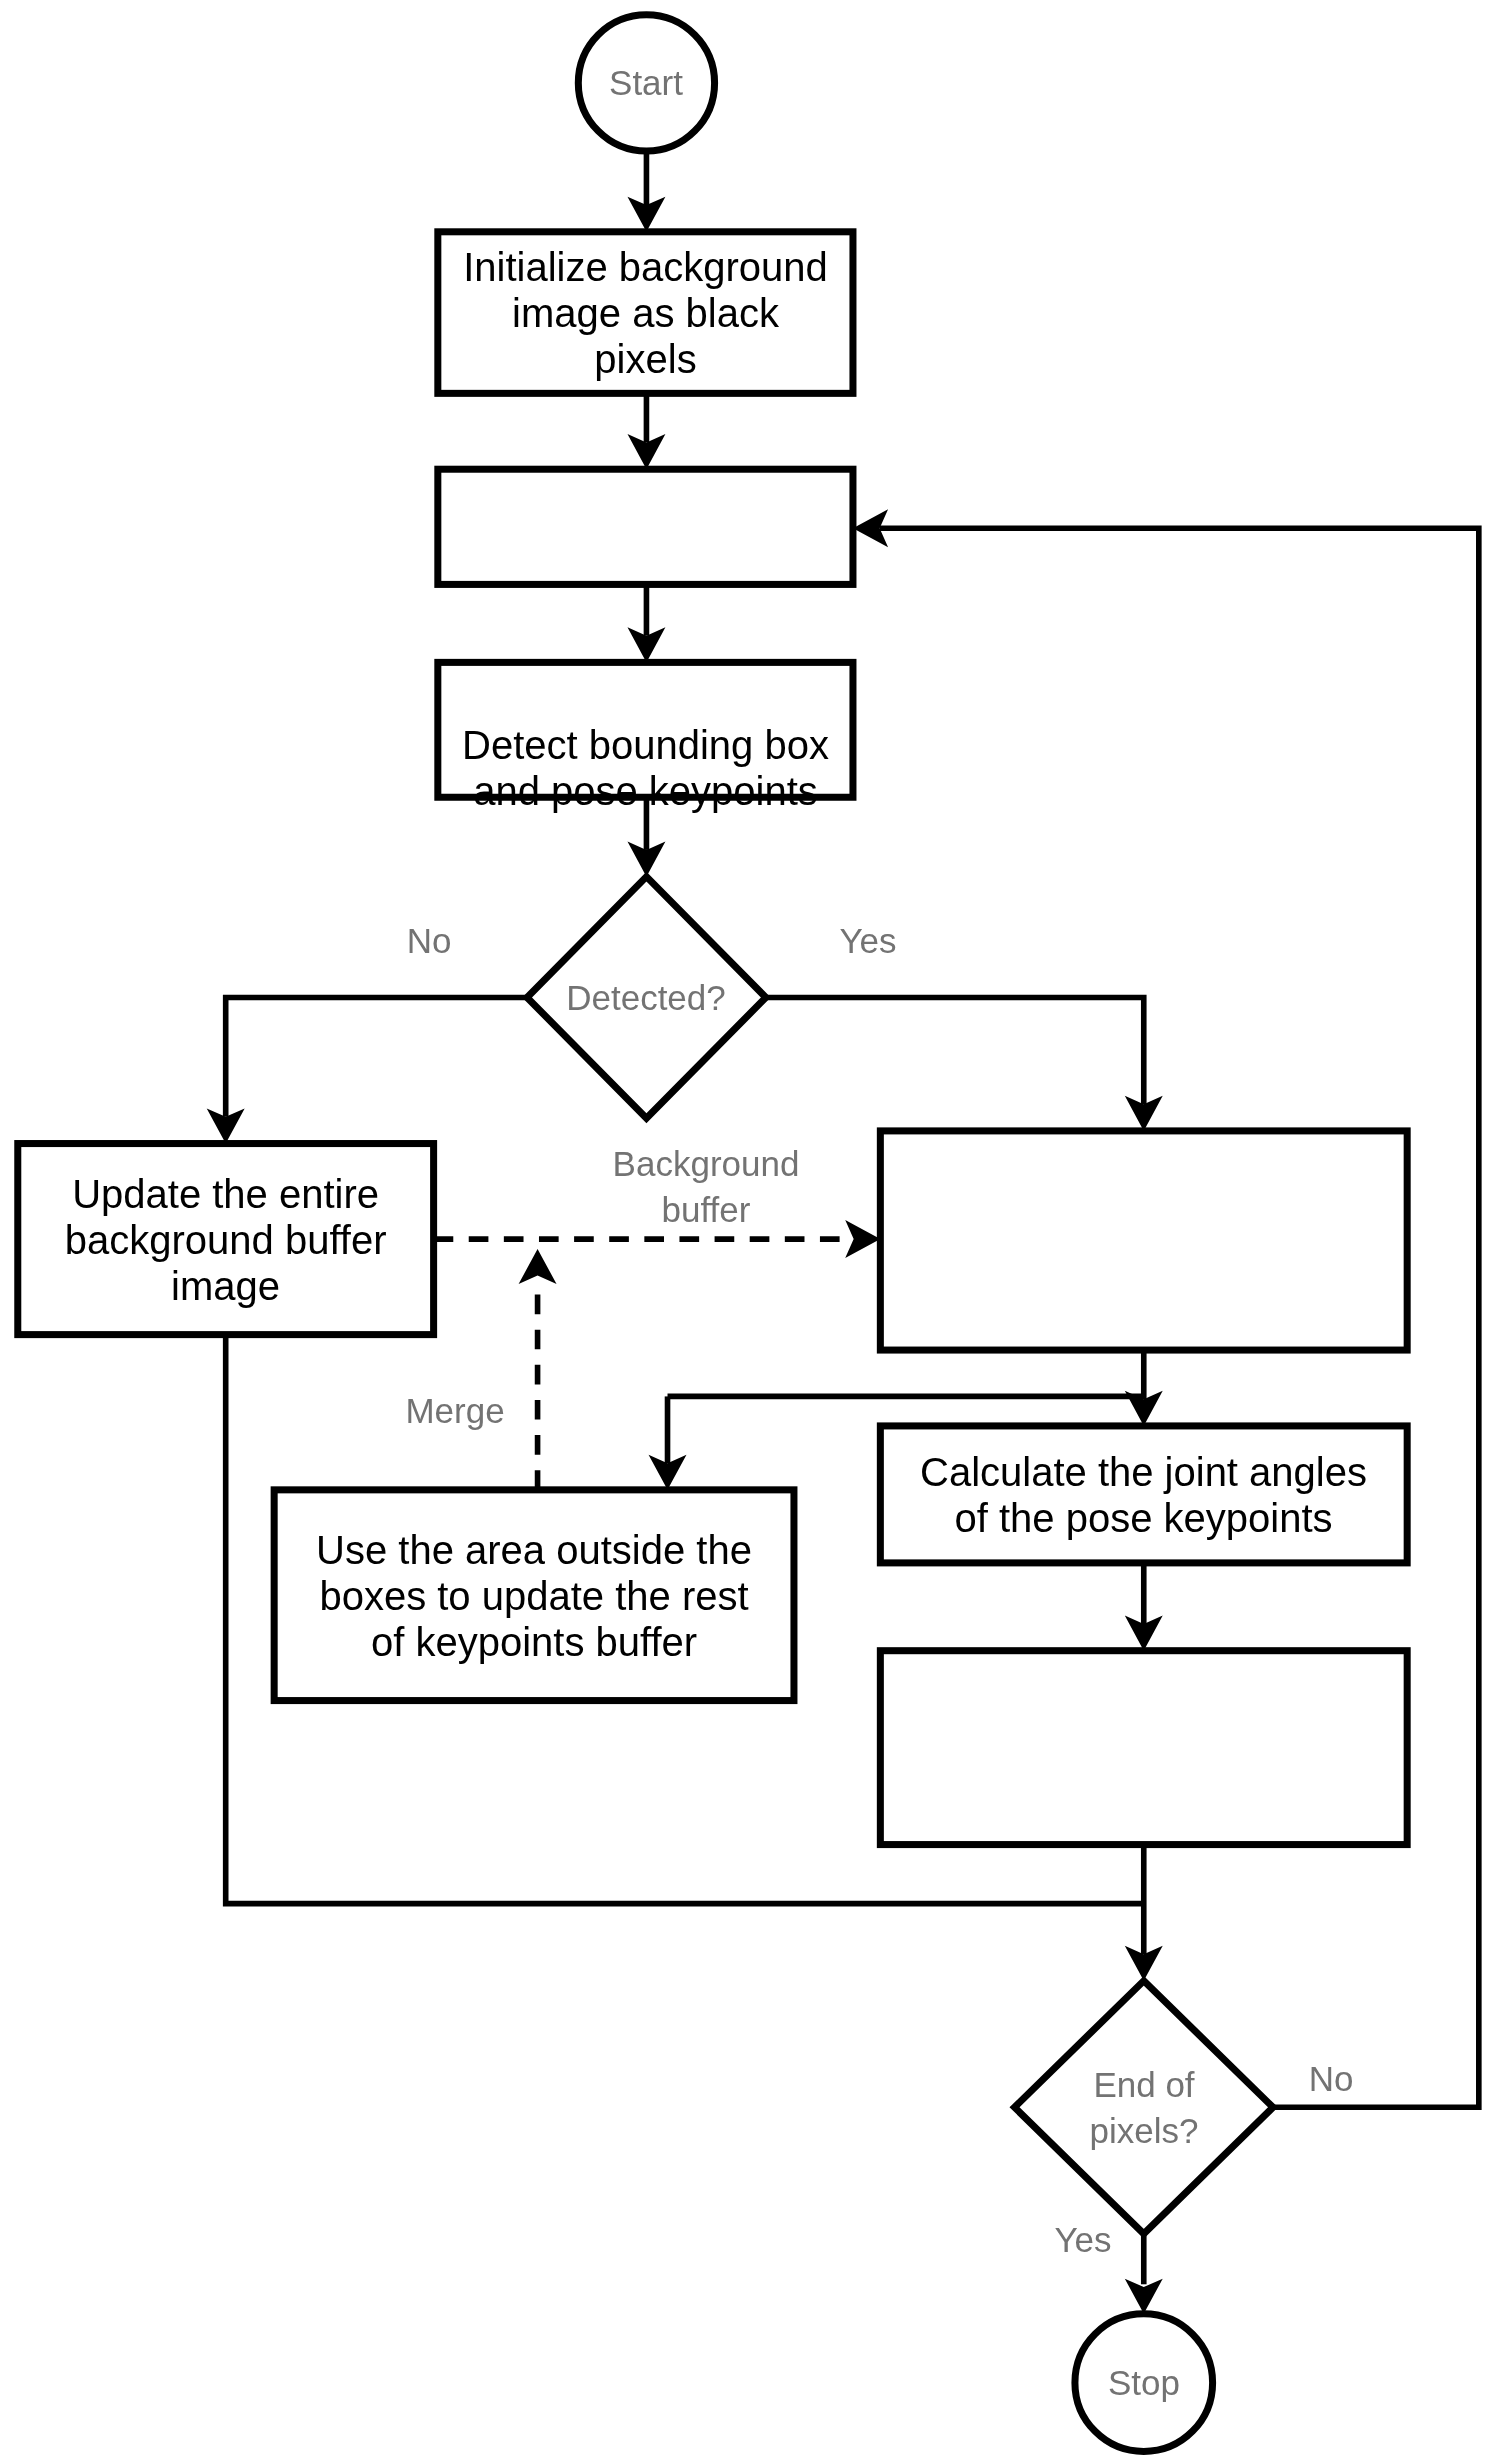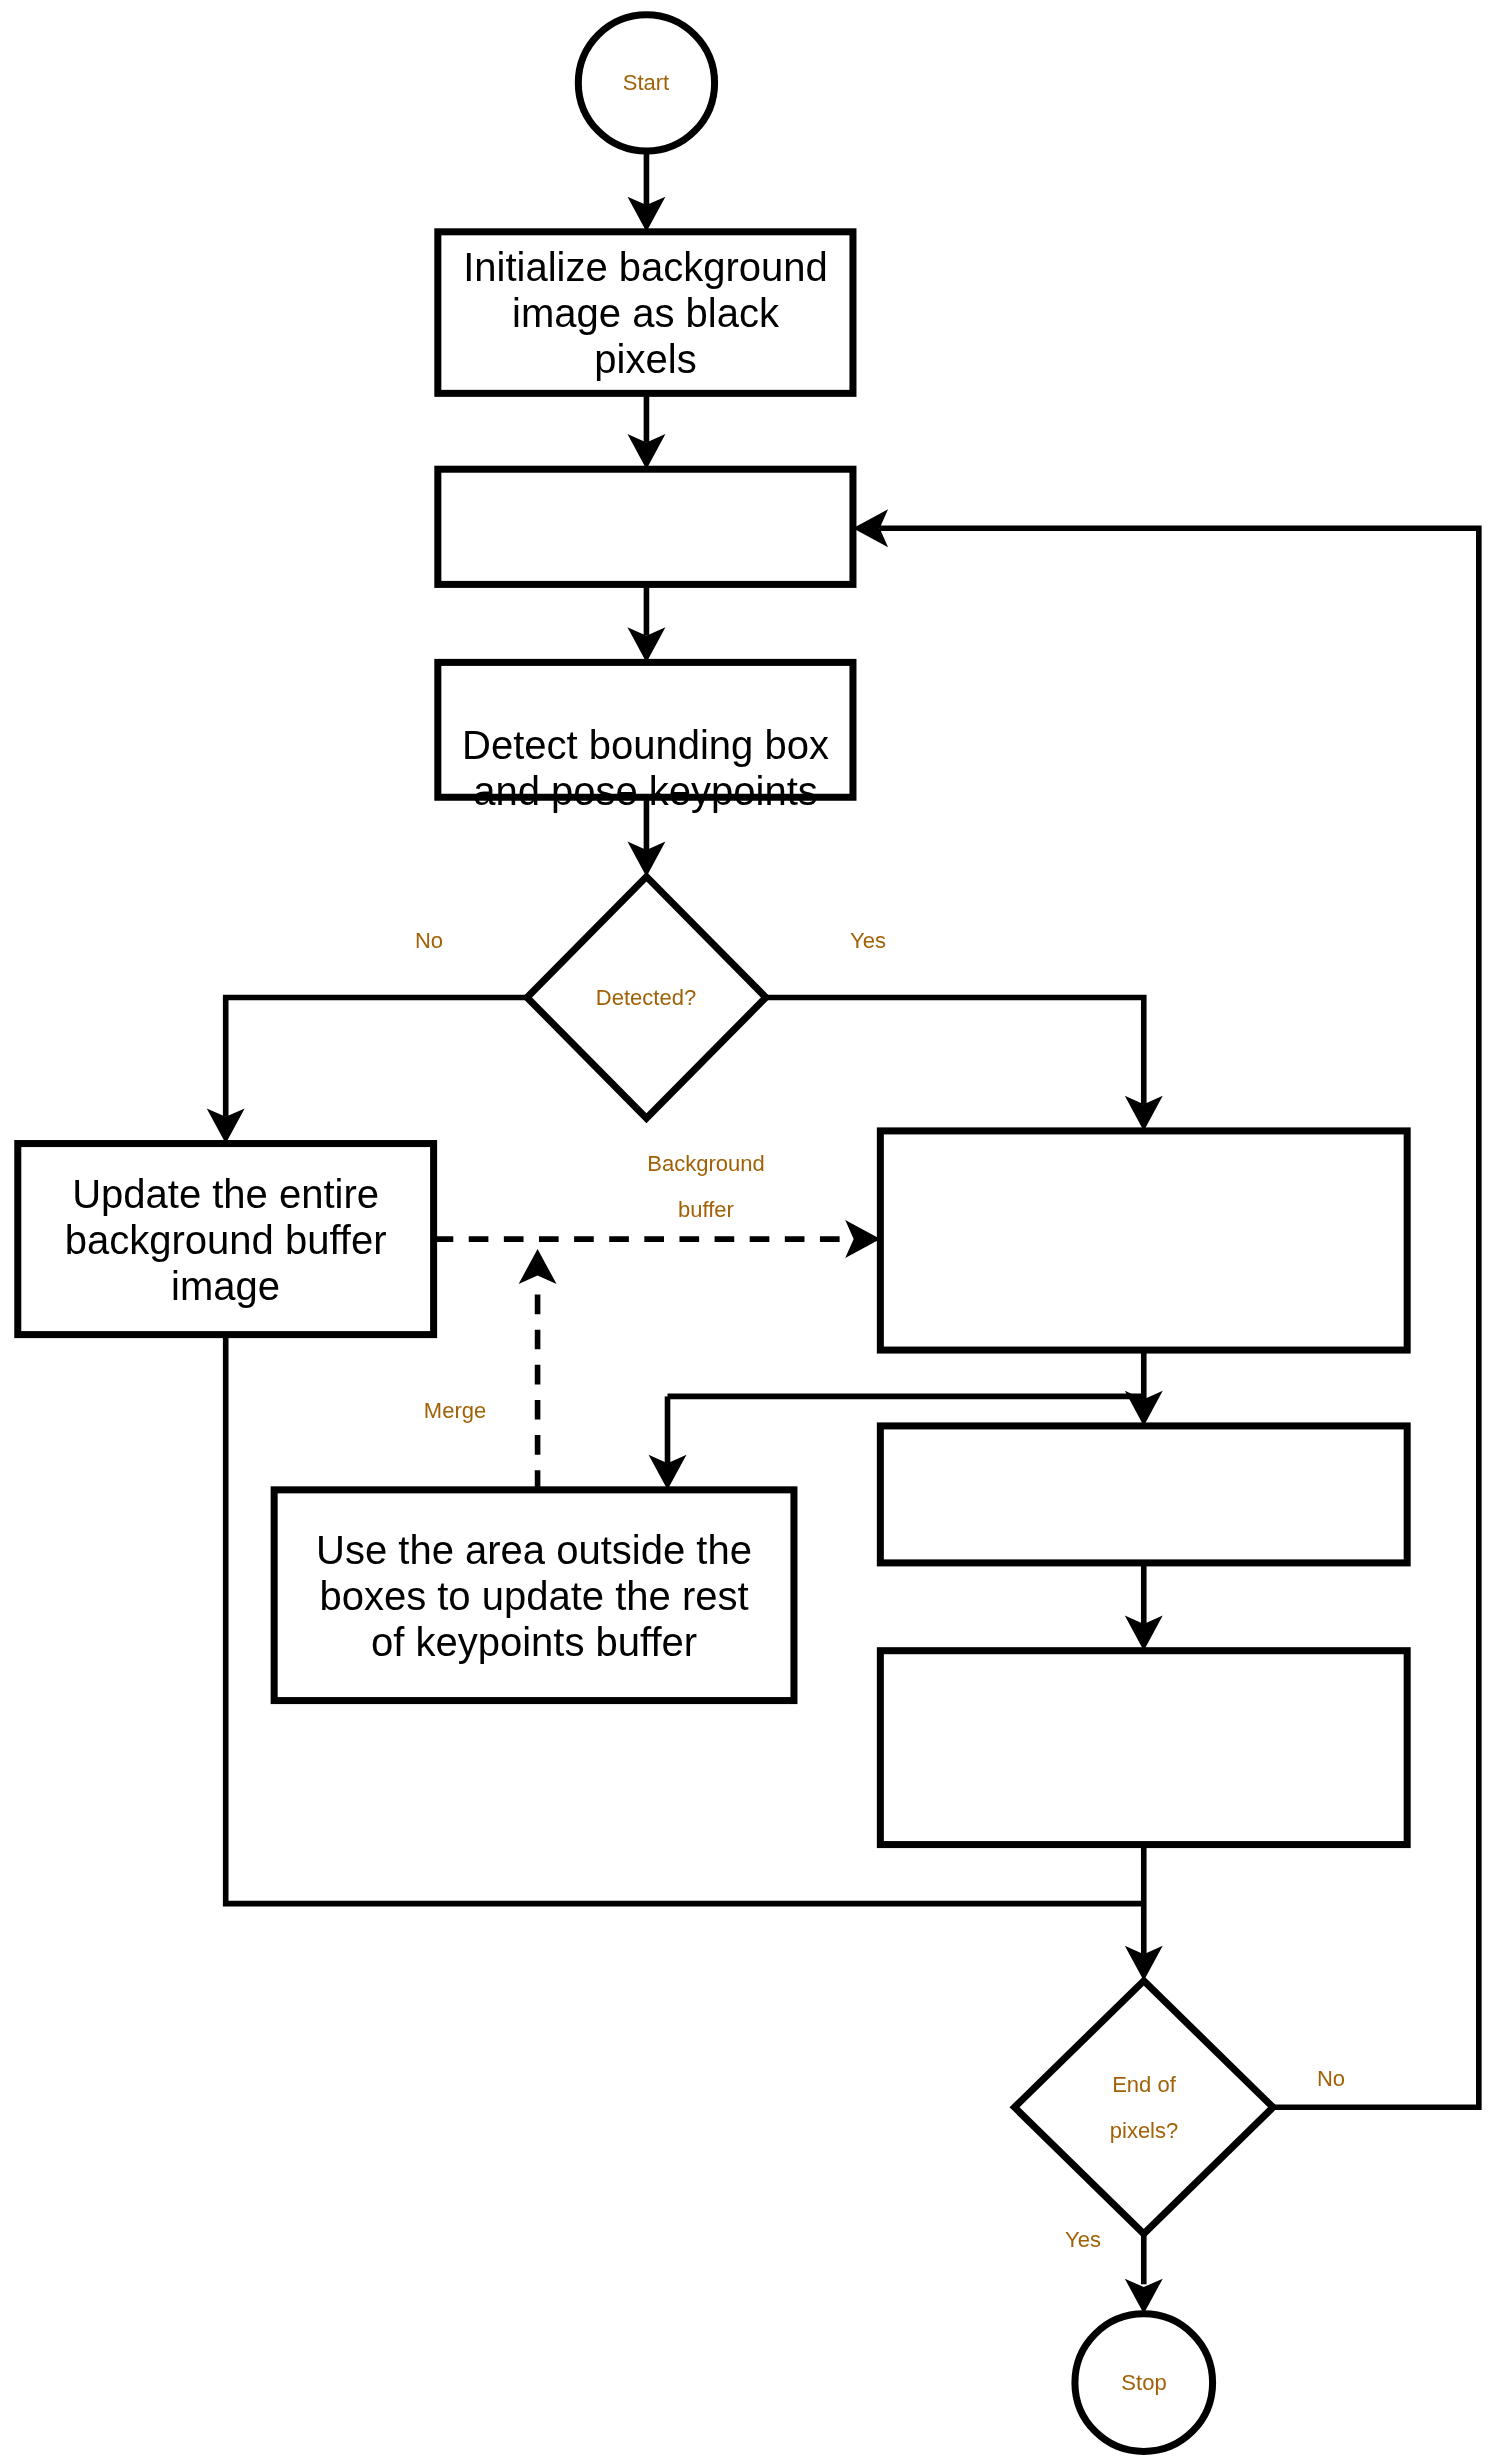--- a/index.html
+++ b/index.html
@@ -51,23 +51,23 @@
     white-space: pre-line;
     font-size: 40px;
     line-height: 46px;
     color: #000000;
   }
   .point-label {
     position: absolute;
     transform: translate(-50%, -50%);
     text-align: center;
     white-space: pre-line;
-    font-size: 22px;
+    font-size: 35px;
     line-height: 46px;
-    color: #a16207;
+    color: #737373;
   }
 </style>
 </head>
 <body>
 
 <div id="canvas">
 
   <svg class="wires" viewBox="0 0 2132 3505">
 
     <g>
@@ -149,20 +149,22 @@
 pixels</div>
   <div class="node-label" style="left:438px; top:700px; width:415px; height:135px;">Detect bounding box
 and pose keypoints</div>
   <div class="point-label" style="left:646px; top:998px;">Detected?</div>
   <div class="node-label" style="left:17.6px; top:1144px; width:416px; height:191px;">Update the entire
 background buffer
 image</div>
   <div class="node-label" style="left:274px; top:1490px; width:520px; height:211px;">Use the area outside the
 boxes to update the rest
 of keypoints buffer</div>
+  <div class="node-label" style="left:880px; top:1426px; width:527px; height:137px;">Calculate the joint angles
+of the pose keypoints</div>
   <div class="point-label" style="left:1144px; top:2108px;">End of
 pixels?</div>
   <div class="point-label" style="left:1144px; top:2383px;">Stop</div>
 
   <div class="point-label" style="left:429px; top:941px;">No</div>
   <div class="point-label" style="left:868px; top:941px;">Yes</div>
   <div class="point-label" style="left:706px; top:1187px;">Background
 buffer</div>
   <div class="point-label" style="left:455px; top:1411px;">Merge</div>
   <div class="point-label" style="left:1331px; top:2079px;">No</div>

